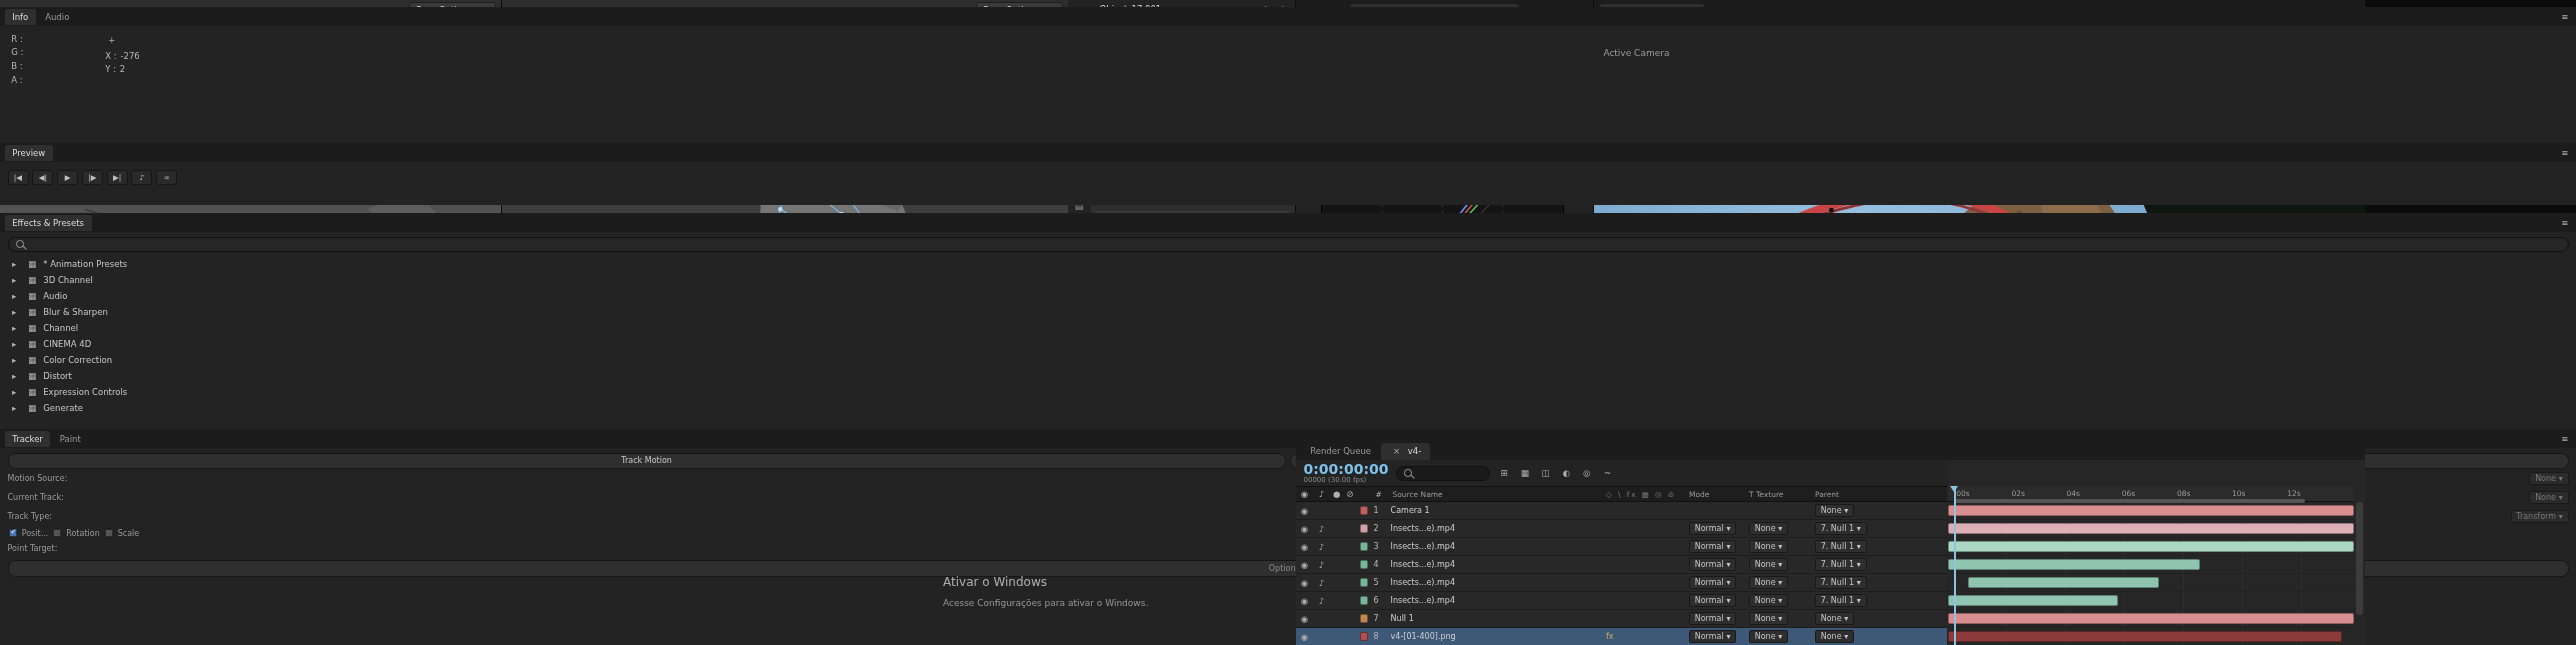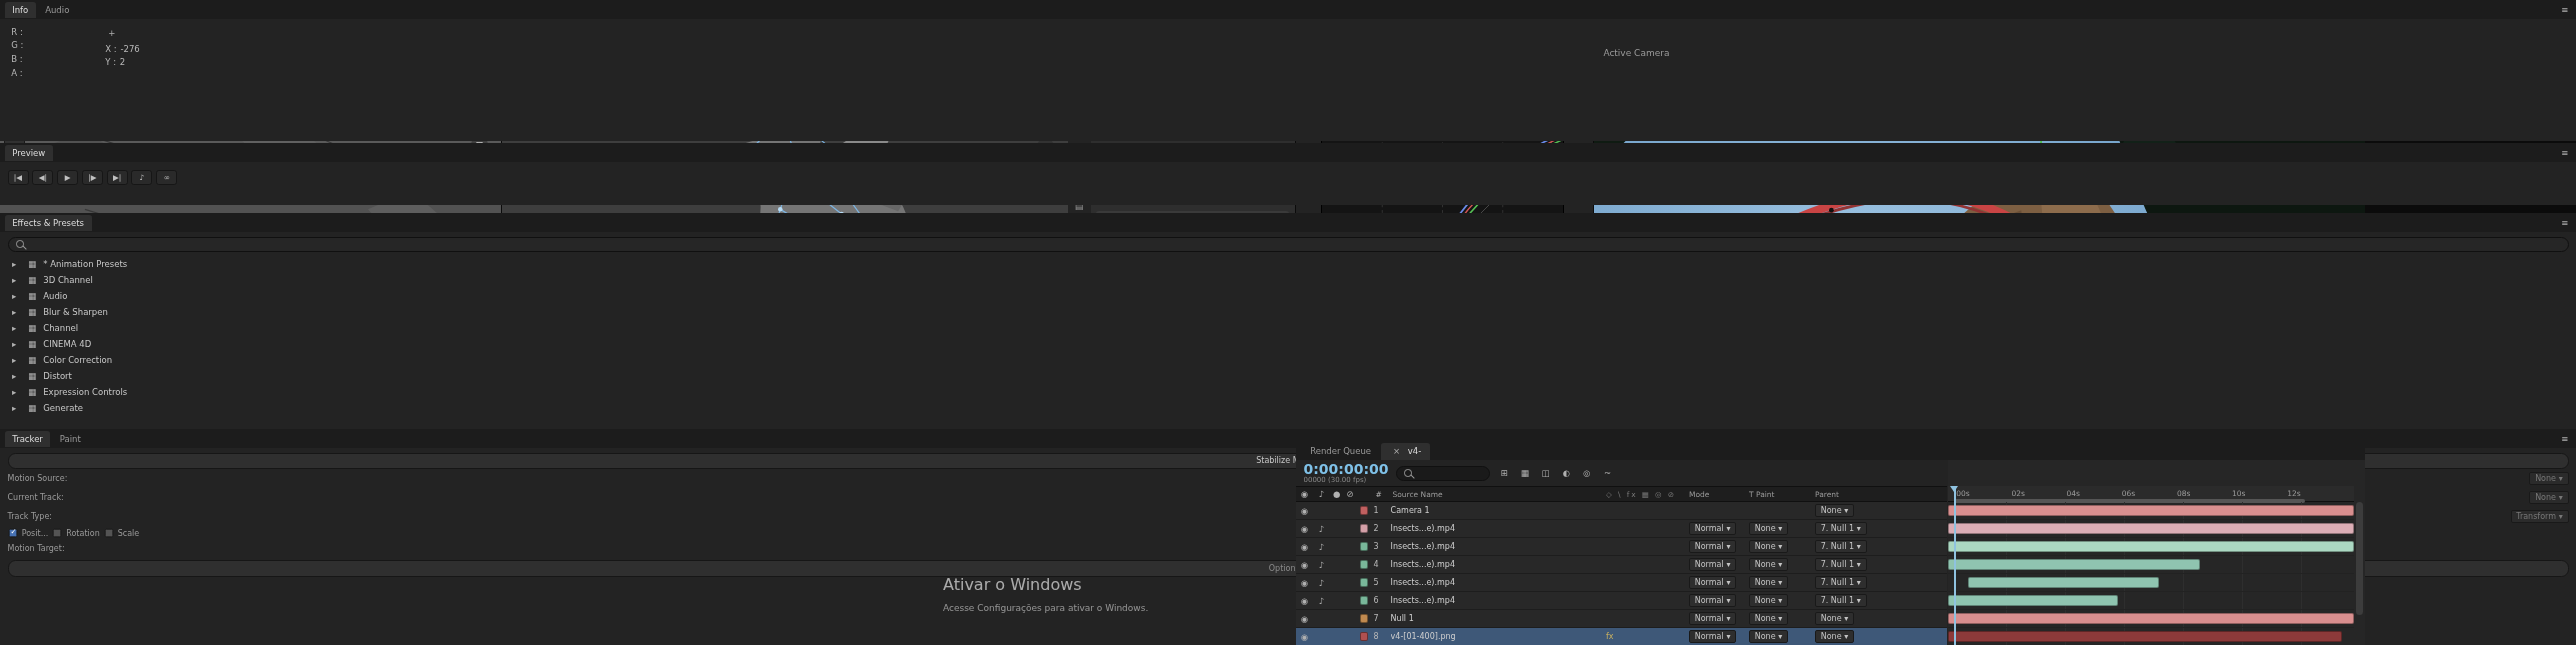--- a/index.html
+++ b/index.html
@@ -128,21 +128,21 @@
 .tl-ruler{position:absolute;left:0;top:26.4px;right:11.3px;height:16px;background:#2b2b2b;border-bottom:0.9px solid #101010;display:flex;justify-content:space-between;align-items:center;padding:0 53px 0 5.7px;color:#9a9a9a;font-size:7.5px}
 .workarea{position:absolute;left:5.7px;top:39px;right:60px;height:3.8px;background:#555;border-radius:1.9px}
 .tl-graph{position:absolute;left:0;top:42px;right:11.3px;bottom:0;background-image:repeating-linear-gradient(90deg,rgba(0,0,0,0) 0 58px,#2e2e2e 58px 59px)}
 .gline{position:relative;height:18px;border-bottom:0.9px solid #222}
 .tl-bar{position:absolute;top:2.8px;height:11.3px;border-radius:1.9px;border:0.9px solid #00000055}
 .cti{position:absolute;left:5.7px;top:26.4px;bottom:0;width:1.9px;background:#8fc2e0;z-index:4}
 .cti::before{content:"";position:absolute;left:-3.8px;top:0;border:4.7px solid rgba(0,0,0,0);border-top:6.6px solid #8fc2e0}
 .vsb{position:absolute;right:1.9px;top:42px;width:7.5px;height:113px;background:#3c3c3c;border-radius:3.8px}
 
 #wm{position:absolute;left:943px;top:575px;z-index:9;pointer-events:none}
-#wm .w1{font-size:16px;color:rgba(255,255,255,.62)}
+#wm .w1{font-size:12px;color:rgba(255,255,255,.62)}
 #wm .w2{font-size:9px;color:rgba(255,255,255,.5);margin-top:8.5px}
 .hl{background:#4772b3;color:#fff;border-radius:1.9px;padding:0 2.8px}
 </style>
 </head>
 <body>
 
 <div id="root">
 
   <div id="vp1" class="panel">
     <div class="vhdr">
@@ -744,21 +744,21 @@
       <span class="ico">⊞</span>
       <span class="ico">▨</span>
       <span class="addd"><span>Active Camera</span> ▾</span>
       <span class="addd"><span>1 View</span> ▾</span>
       <span class="ico">◑</span>
       <span>+0.0</span>
     </div>
   </div>
 
   <div id="side">
-    <div class="spanel" style="top:0;height:141px">
+    <div class="spanel" style="top:7px;height:141px">
       <div class="shead">
         <span class="stab act">Info</span>
         <span class="stab">Audio</span>
         <span class="sp"></span>
           <span class="ico">≡</span>
       </div>
       <div style="display:flex;padding-top:5.7px">
         <div style="width:94px">
           <div class="inforow">
               <span>R :</span>
@@ -876,20 +876,21 @@
       </div>
     </div>
     <div class="spanel" style="top:429px;height:220px">
       <div class="shead">
         <span class="stab act">Tracker</span>
         <span class="stab">Paint</span>
         <span class="sp"></span>
           <span class="ico">≡</span>
       </div>
       <div style="display:flex;gap:4.7px;padding:4.7px 7.5px 0">
+        <span class="tbtn">Track Motion</span>
         <span class="tbtn">Stabilize Motion</span>
       </div>
       <div class="trow2">
           <span>Motion Source:</span>
           <span class="addd" style="color:#777"><span>None</span> ▾</span>
         </div>
       <div class="trow2">
           <span>Current Track:</span>
           <span class="addd" style="color:#777"><span>None</span> ▾</span>
         </div>
@@ -899,21 +900,21 @@
         </div>
       <div class="trow2" style="gap:3.8px;justify-content:flex-start">
         <span class="cb on" style="transform:scale(.85)"></span>
           <span>Posit...</span>
         <span class="cb" style="transform:scale(.85)"></span>
           <span>Rotation</span>
         <span class="cb" style="transform:scale(.85)"></span>
           <span>Scale</span>
       </div>
       <div class="trow2">
-          <span>Motion Target:</span>
+          <span>Point Target:</span>
         </div>
       <div style="display:flex;gap:5.7px;padding:3.8px 7.5px">
         <span class="tbtn" style="color:#8a8a8a">Options...</span>
       </div>
     </div>
   </div>
 
   <div id="tl" class="panel">
     <div class="atabs" style="height:19px">
       <span class="atab">Render Queue</span>
@@ -940,21 +941,21 @@
     <div class="tl-cols">
       <span class="c-eye ico">◉</span>
       <span class="c-aud ico" style="visibility:visible">♪</span>
       <span class="c-solo ico">●</span>
       <span class="c-lock ico">⊘</span>
       <span class="c-chip"></span>
       <span class="c-num">#</span>
       <span class="c-name">Source Name</span>
       <span class="c-sw">◇ \ fx ▦ ◎ ⊘</span>
       <span class="c-mode">Mode</span>
-      <span class="c-trk">T Paint</span>
+      <span class="c-trk">T Texture</span>
       <span class="c-par">Parent</span>
     </div>
     <div class="tl-rows">
       <div class="trow">
         <span class="c-eye ico">◉</span>
         <span class="c-aud ico">♪</span>
         <span class="c-solo"></span>
           <span class="c-lock"></span>
         <span class="c-chip">
             <i class="lchip" style="background: rgb(192, 96, 96);"></i>

